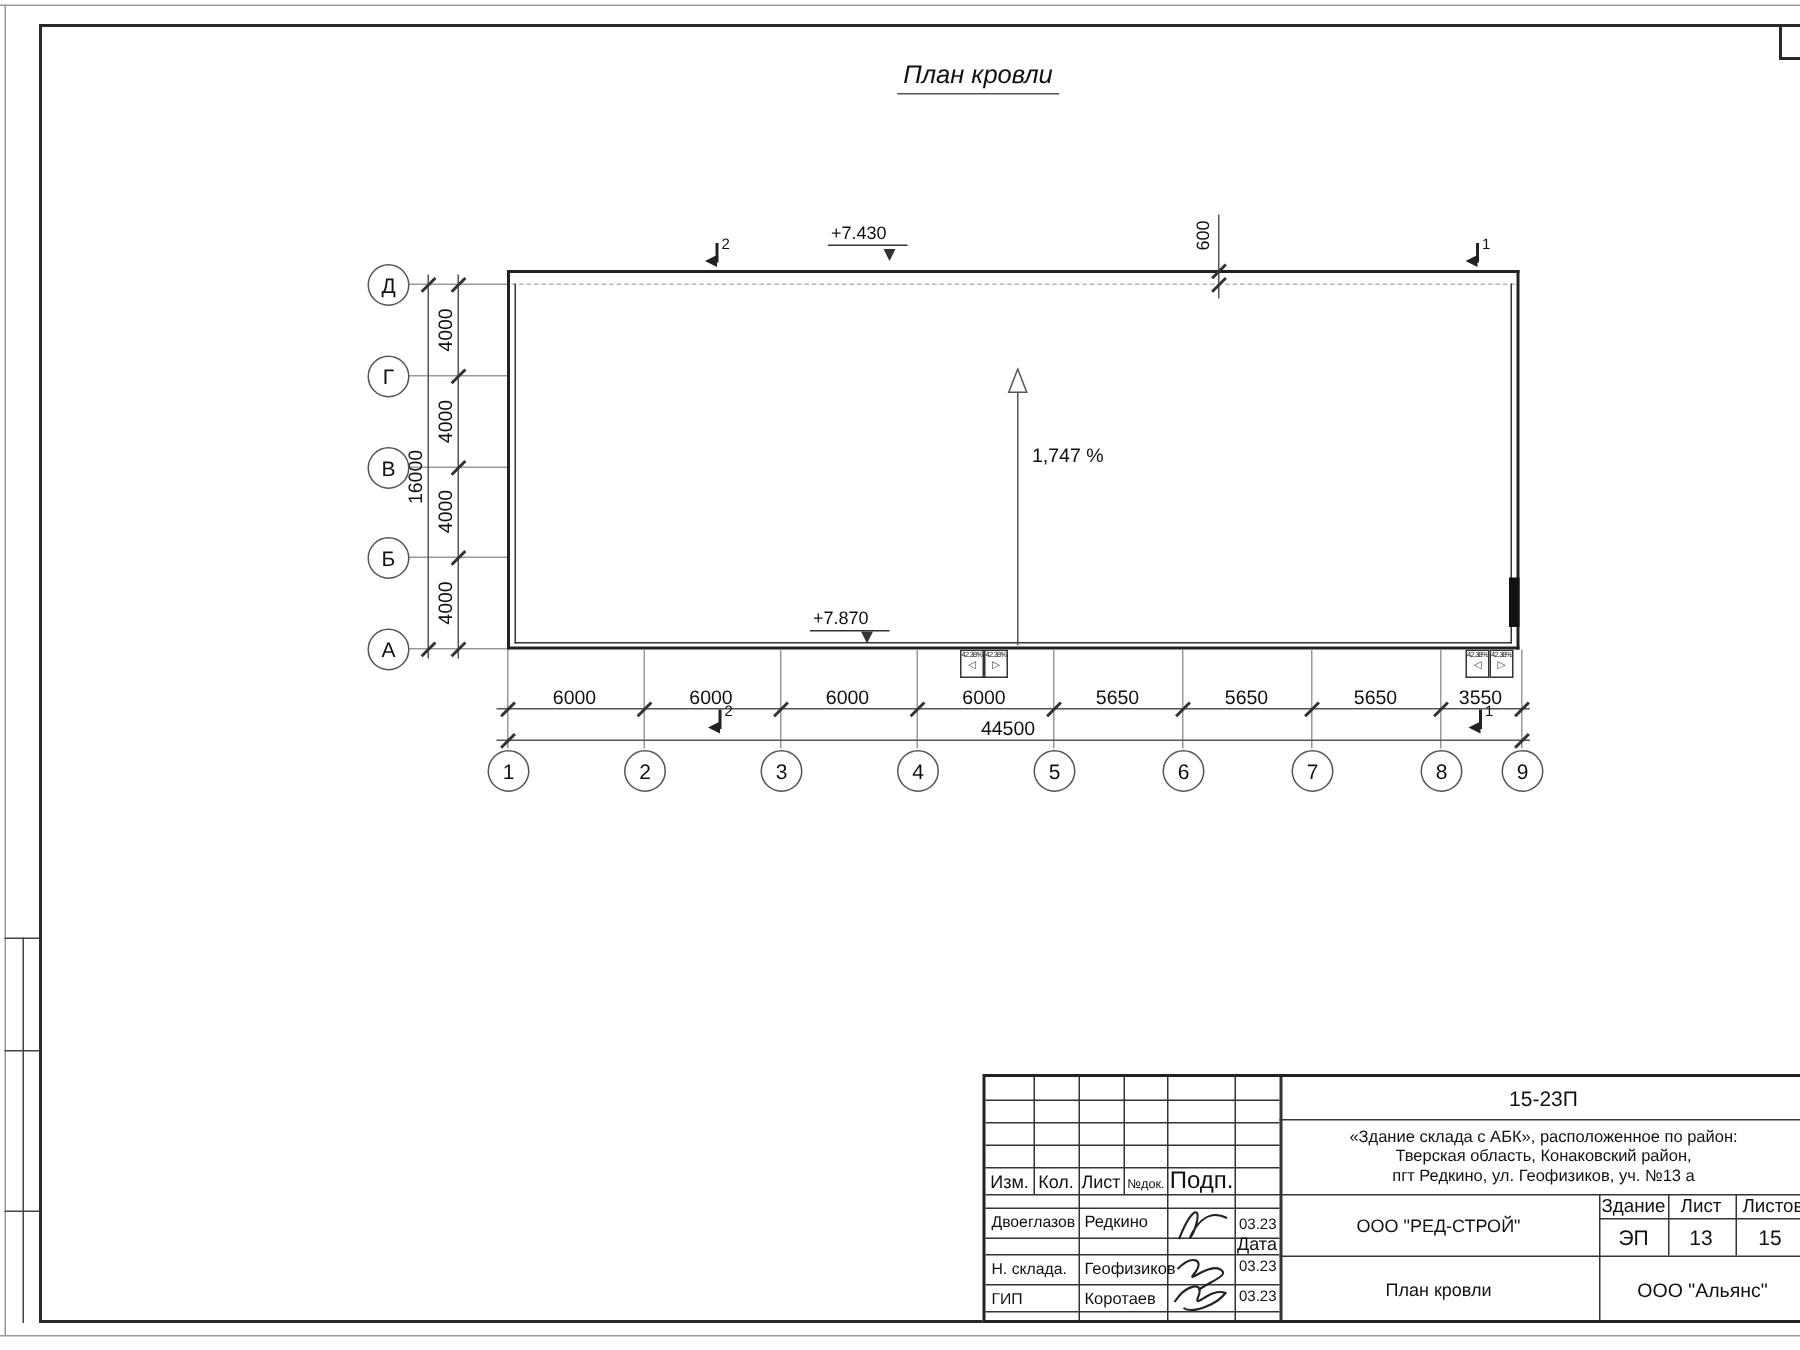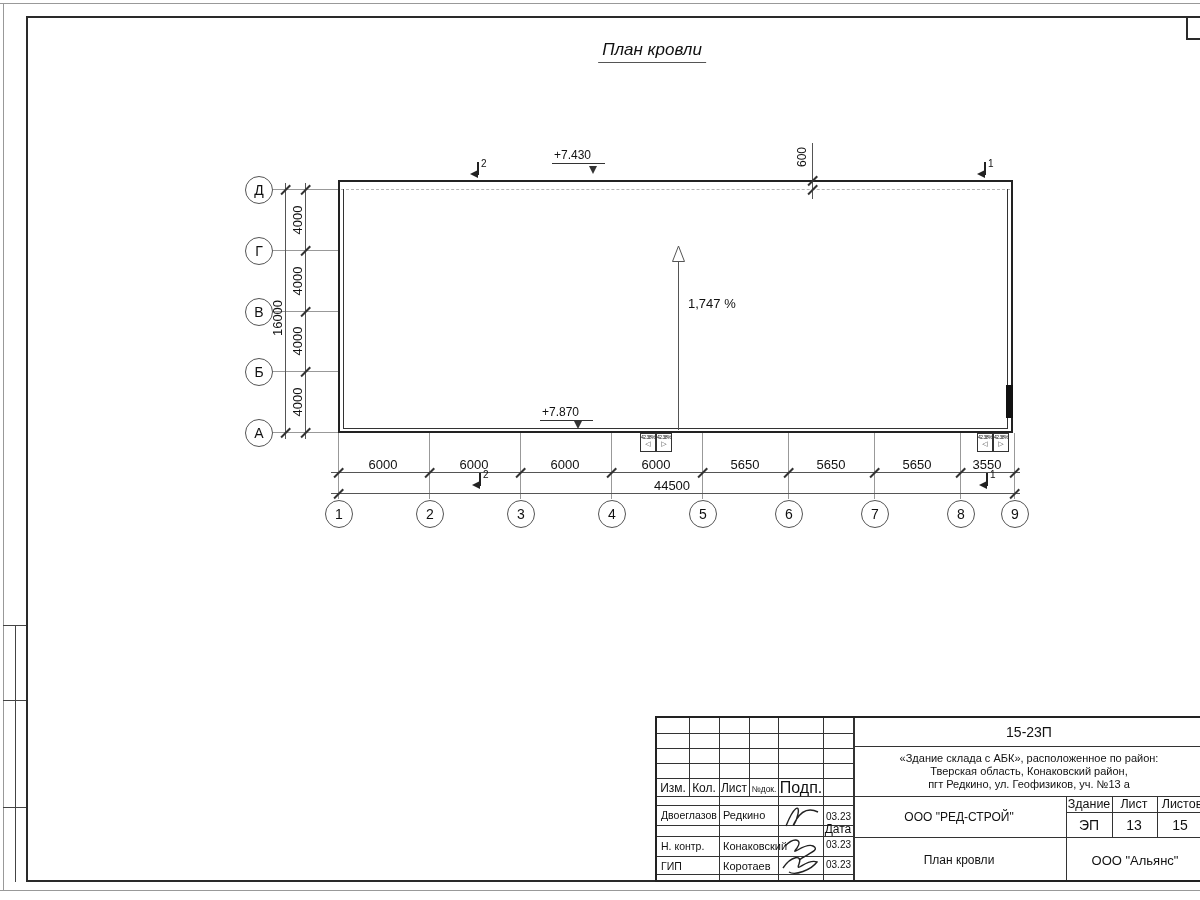--- a/index.html
+++ b/index.html
@@ -222,22 +222,22 @@
     <div class="tb-text ctr" style="left:16px;top:70px;font-size:12px;">Изм.</div>
     <div class="tb-text ctr" style="left:47px;top:70px;font-size:12px;">Кол.</div>
     <div class="tb-text ctr" style="left:77px;top:70px;font-size:12px;">Лист</div>
     <div class="tb-text ctr" style="left:107px;top:71px;font-size:8.5px;">№док.</div>
     <div class="tb-text ctr" style="left:144px;top:70px;font-size:16px;">Подп.</div>
     <div class="tb-text ctr" style="left:181px;top:70px;font-size:12px;margin-top:41px;">Дата</div>
 
     <div class="tb-text" style="left:4px;top:91px;font-size:10.5px;">Двоеглазов</div>
     <div class="tb-text" style="left:66px;top:91px;font-size:11px;">Редкино</div>
     <div class="tb-text" style="left:169px;top:93px;font-size:10px;">03.23</div>
-    <div class="tb-text" style="left:4px;top:122px;font-size:10.5px;">Н. контр.</div>
-    <div class="tb-text" style="left:66px;top:122px;font-size:11px;">Конаковский</div>
+    <div class="tb-text" style="left:4px;top:122px;font-size:10.5px;">Н. склада.</div>
+    <div class="tb-text" style="left:66px;top:122px;font-size:11px;">Геофизиков</div>
     <div class="tb-text" style="left:169px;top:121px;font-size:10px;">03.23</div>
     <div class="tb-text" style="left:4px;top:142px;font-size:10.5px;">ГИП</div>
     <div class="tb-text" style="left:66px;top:142px;font-size:11px;">Коротаев</div>
     <div class="tb-text" style="left:169px;top:141px;font-size:10px;">03.23</div>
 
     <svg class="abs" style="left:123px;top:84px;" width="42" height="30">
       <path d="M6 24 C14 4, 20 2, 18 12 C16 22, 10 28, 16 18 C22 8, 30 6, 38 10" fill="none" stroke="#222" stroke-width="1.4"></path>
     </svg>
     <svg class="abs" style="left:120px;top:114px;" width="48" height="46">
       <path d="M8 14 C18 4, 26 8, 20 16 C12 26, 28 10, 36 14 C44 18, 30 22, 22 28" fill="none" stroke="#222" stroke-width="1.4"></path>

